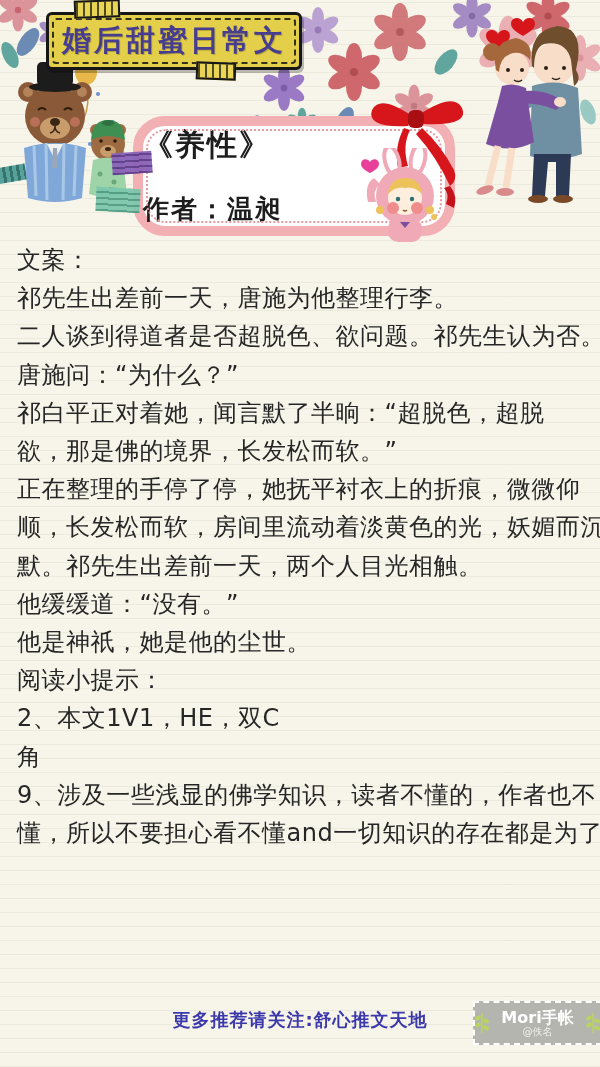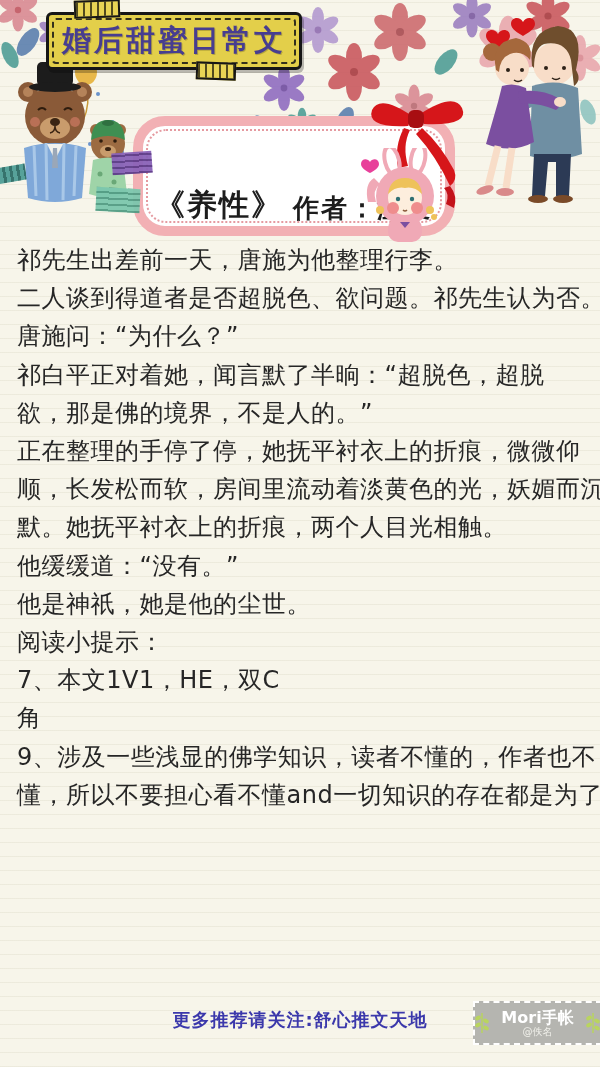--- a/index.html
+++ b/index.html
@@ -37,21 +37,21 @@
   .confetti{position:absolute;border-radius:50%;background:#6a93cc;z-index:2;}
   
   .title-card{
     position:absolute;left:133px;top:116px;width:322px;height:120px;z-index:3;
     background:#ffffff;border:10px solid #f2b0b4;border-radius:32px;box-sizing:border-box;
   }
   .title-card::after{
     content:"";position:absolute;inset:3px;border:2px dotted #e59aa0;border-radius:20px;pointer-events:none;
   }
   .title-card-inner{
-    position:absolute;inset:0;display:flex;flex-direction:row;align-items:flex-end;justify-content:center;gap:10px;
+    position:absolute;inset:0;display:flex;flex-direction:column;align-items:flex-start;justify-content:center;gap:10px;
   }
   .book-title{font-size:30px;font-weight:bold;color:#1d1d1d;letter-spacing:2px;}
   .book-author{font-size:26px;font-weight:bold;color:#1d1d1d;letter-spacing:2px;margin-top:16px;}
   .washi{position:absolute;z-index:6;opacity:.95;}
   .washi-purple{left:112px;top:152px;width:40px;height:22px;background:#8a63b8;transform:rotate(-4deg);
     background-image:repeating-linear-gradient(0deg, rgba(50,20,90,.5) 0 2px, transparent 2px 6px);}
   .washi-teal{left:96px;top:188px;width:44px;height:24px;background:#7cc7ad;transform:rotate(3deg);
     background-image:repeating-linear-gradient(0deg, rgba(20,90,70,.4) 0 2px, transparent 2px 6px);}
   .washi-edge{left:-4px;top:166px;width:30px;height:16px;background:#4f9e96;transform:rotate(-10deg);z-index:2;
     background-image:repeating-linear-gradient(90deg, rgba(10,60,55,.5) 0 3px, transparent 3px 7px);}
@@ -350,32 +350,33 @@
     <circle cx="37" cy="60" r="6" fill="#ef8d8d"></circle>
       <circle cx="61" cy="60" r="6" fill="#ef8d8d"></circle>
     <path d="M47 62 q2 2 4 0" stroke="#8a5a3a" stroke-width="1.5" fill="none"></path>
     <circle cx="74" cy="62" r="4" fill="#eec25a"></circle>
       <circle cx="78" cy="69" r="3" fill="#eec25a"></circle>
     <circle cx="24" cy="62" r="4" fill="#eec25a"></circle>
     <path d="M44 74 L49 80 L54 74 Z" fill="#7b4fa0"></path>
   </svg>
 
   <div class="copy">
+      <div class="copy-line">文案：</div>
       <div class="copy-line">祁先生出差前一天，唐施为他整理行李。</div>
       <div class="copy-line">二人谈到得道者是否超脱色、欲问题。祁先生认为否。</div>
       <div class="copy-line">唐施问：“为什么？”</div>
       <div class="copy-line">祁白平正对着她，闻言默了半晌：“超脱色，超脱</div>
-      <div class="copy-line">欲，那是佛的境界，不是人的。”</div>
+      <div class="copy-line">欲，那是佛的境界，长发松而软。”</div>
       <div class="copy-line">正在整理的手停了停，她抚平衬衣上的折痕，微微仰</div>
       <div class="copy-line">顺，长发松而软，房间里流动着淡黄色的光，妖媚而沉</div>
-      <div class="copy-line">默。她抚平衬衣上的折痕，两个人目光相触。</div>
+      <div class="copy-line">默。祁先生出差前一天，两个人目光相触。</div>
       <div class="copy-line">他缓缓道：“没有。”</div>
       <div class="copy-line">他是神祇，她是他的尘世。</div>
       <div class="copy-line">阅读小提示：</div>
-      <div class="copy-line">7、本文1V1，HE，双C</div>
+      <div class="copy-line">2、本文1V1，HE，双C</div>
       <div class="copy-line">角</div>
       <div class="copy-line">9、涉及一些浅显的佛学知识，读者不懂的，作者也不</div>
       <div class="copy-line">懂，所以不要担心看不懂and一切知识的存在都是为了</div>
     </div>
 
   <div class="footer">
     <span class="footer-label">更多推荐请关注:舒心推文天地</span>
   </div>
 
   <div class="mori-badge">

